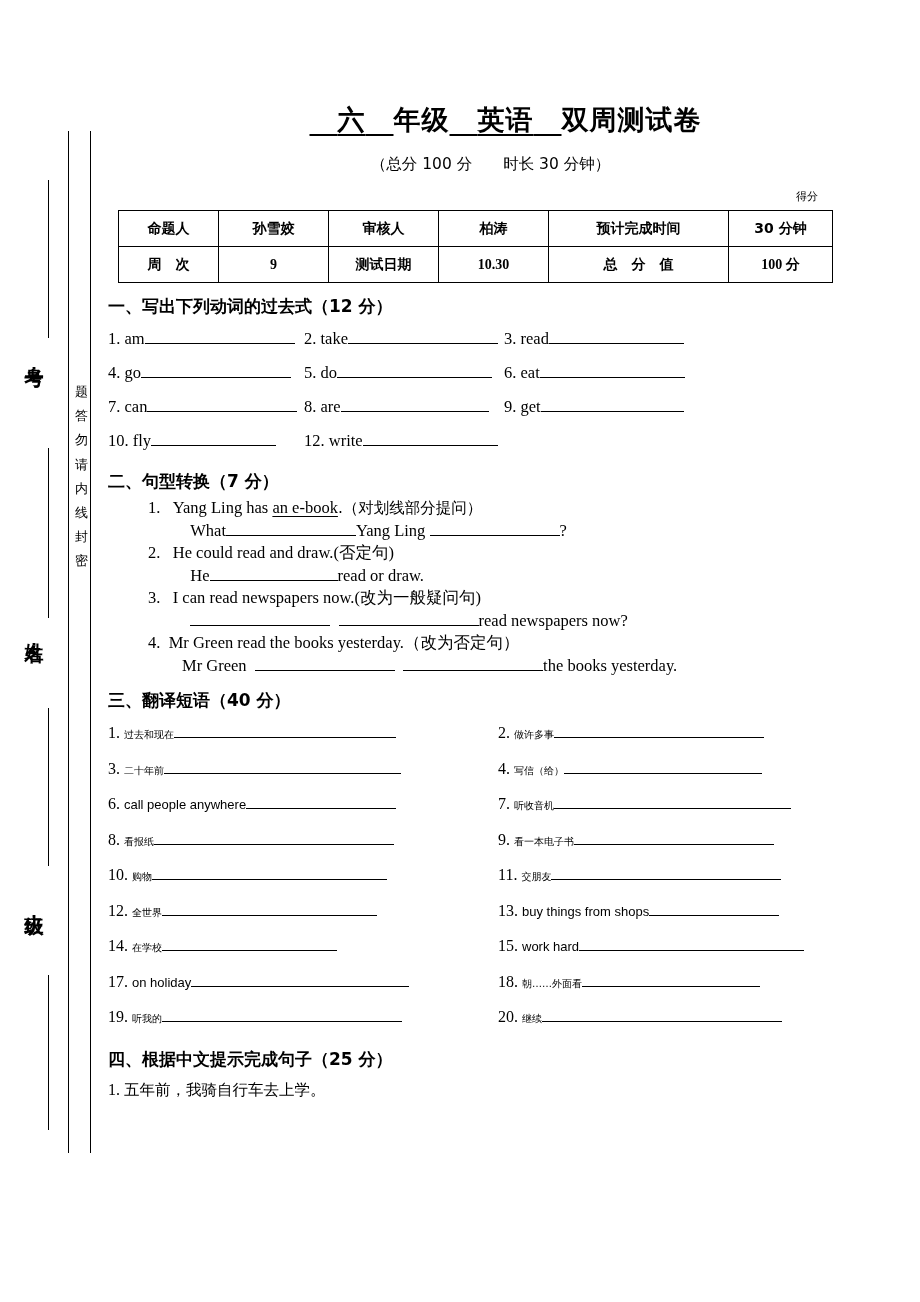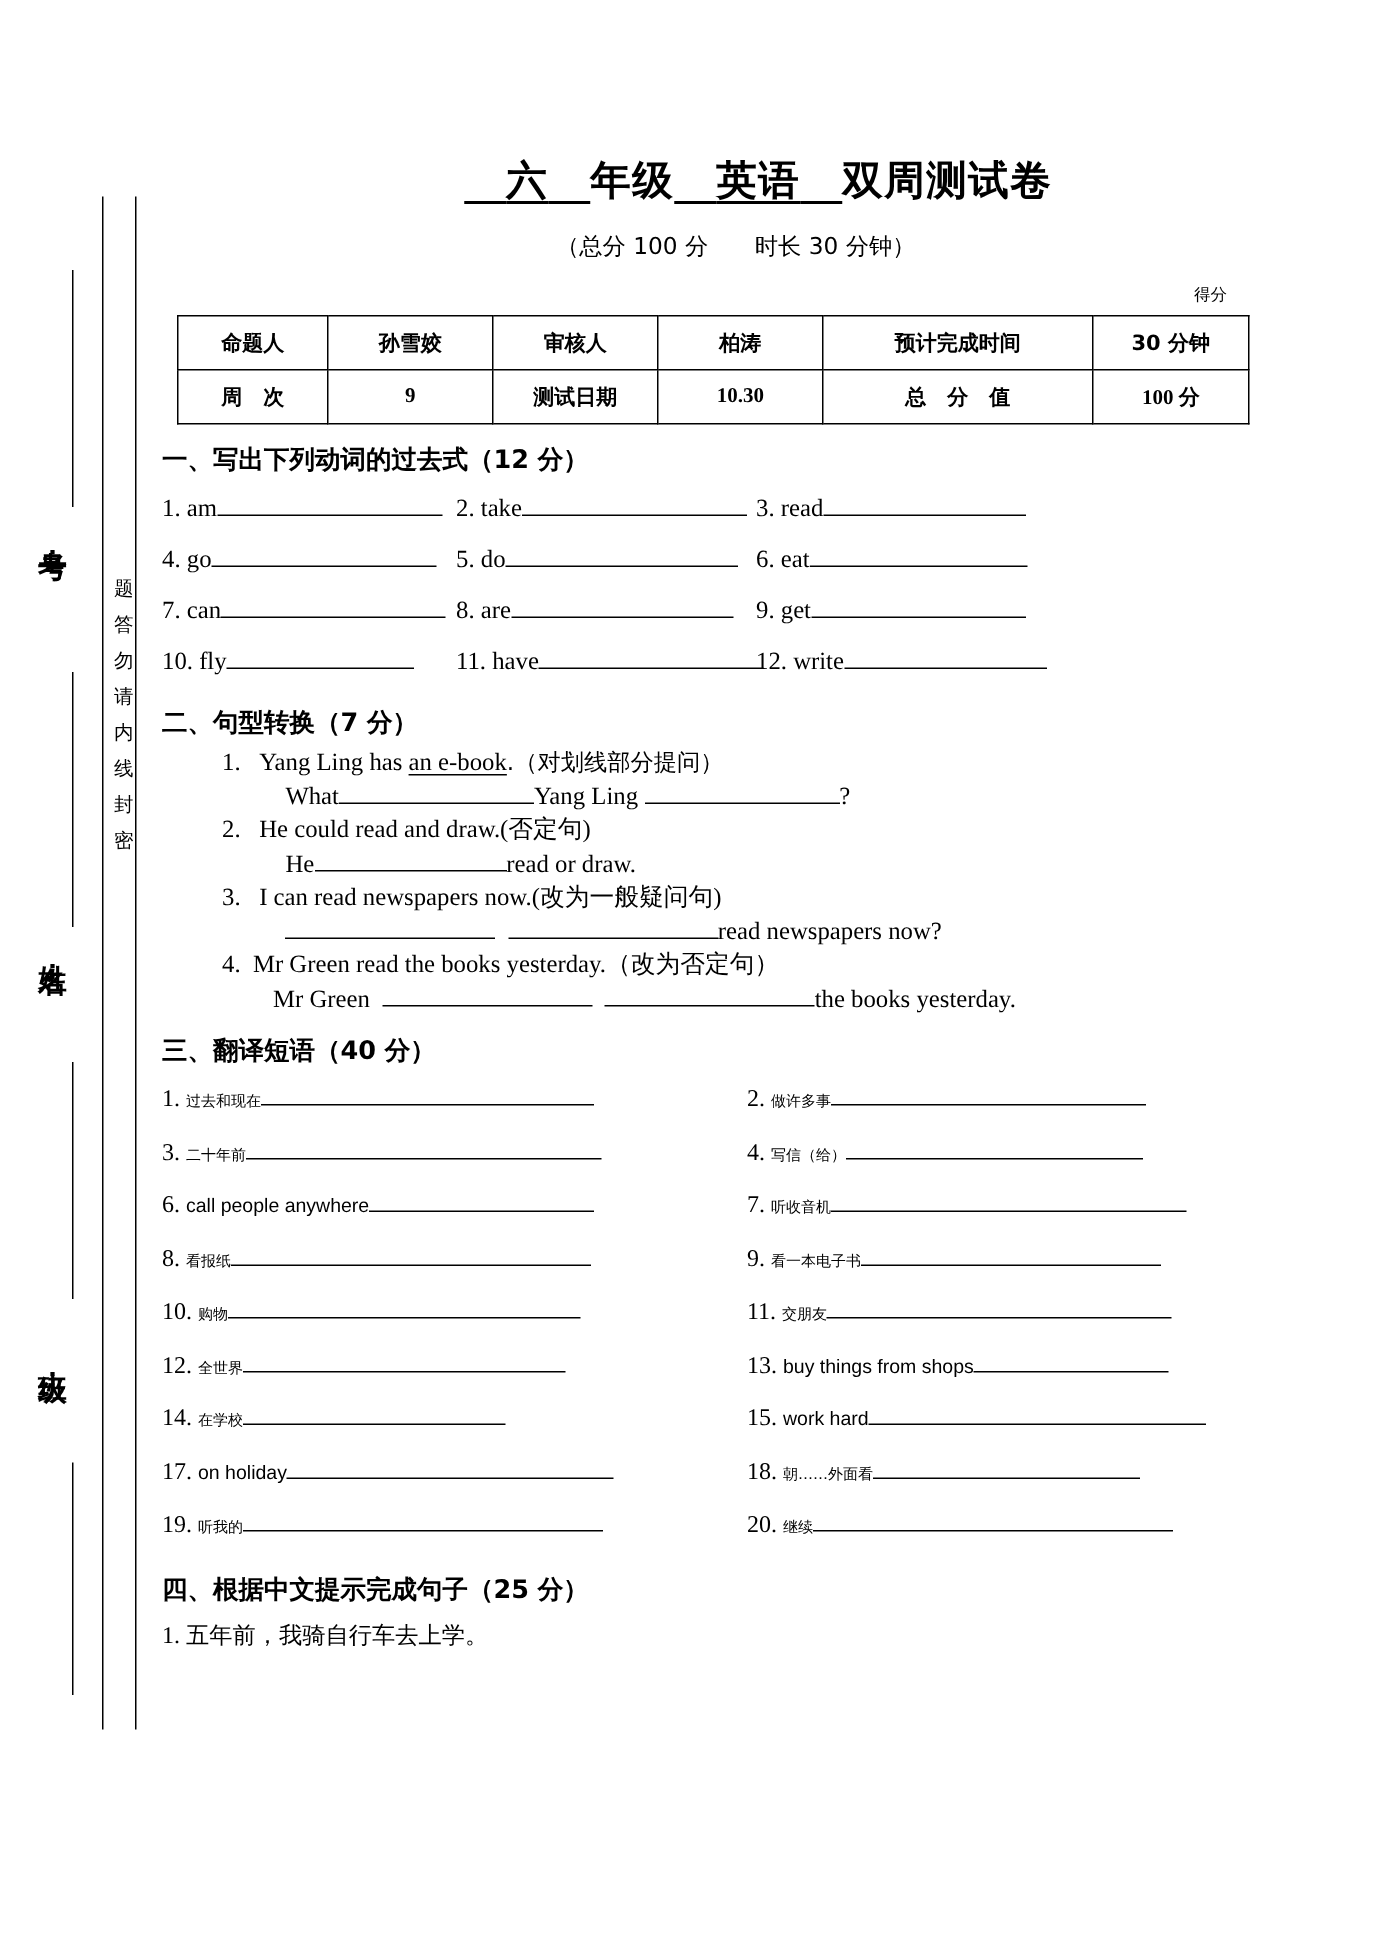--- a/index.html
+++ b/index.html
@@ -253,21 +253,20 @@
         <div class="verb-cell"><span>1.</span><span> am</span><span class="ul-blank" style="width: 150px;"></span></div>
         <div class="verb-cell"><span>2.</span><span> take</span><span class="ul-blank" style="width: 150px;"></span></div>
         <div class="verb-cell"><span>3.</span><span> read</span><span class="ul-blank" style="width: 135px;"></span></div>
         <div class="verb-cell"><span>4.</span><span> go</span><span class="ul-blank" style="width: 150px;"></span></div>
         <div class="verb-cell"><span>5.</span><span> do</span><span class="ul-blank" style="width: 155px;"></span></div>
         <div class="verb-cell"><span>6.</span><span> eat</span><span class="ul-blank" style="width: 145px;"></span></div>
         <div class="verb-cell"><span>7.</span><span> can</span><span class="ul-blank" style="width: 150px;"></span></div>
         <div class="verb-cell"><span>8.</span><span> are</span><span class="ul-blank" style="width: 148px;"></span></div>
         <div class="verb-cell"><span>9.</span><span> get</span><span class="ul-blank" style="width: 143px;"></span></div>
         <div class="verb-cell"><span>10.</span><span> fly</span><span class="ul-blank" style="width: 125px;"></span></div>
-        <div class="verb-cell"><span>11.</span><span> have</span><span class="ul-blank" style="width: 150px;"></span></div>
         <div class="verb-cell"><span>12.</span><span> write</span><span class="ul-blank" style="width: 135px;"></span></div>
       </div>
 
     <div class="sec-head">二、句型转换（7 分）</div>
 
     <div class="line-row">
       <span>1.</span>
       &nbsp;&nbsp;<span>Yang Ling has </span><span class="underlined">an e-book</span><span class="cn">.（对划线部分提问）</span>
     </div>
     <div class="line-row q-indent">

